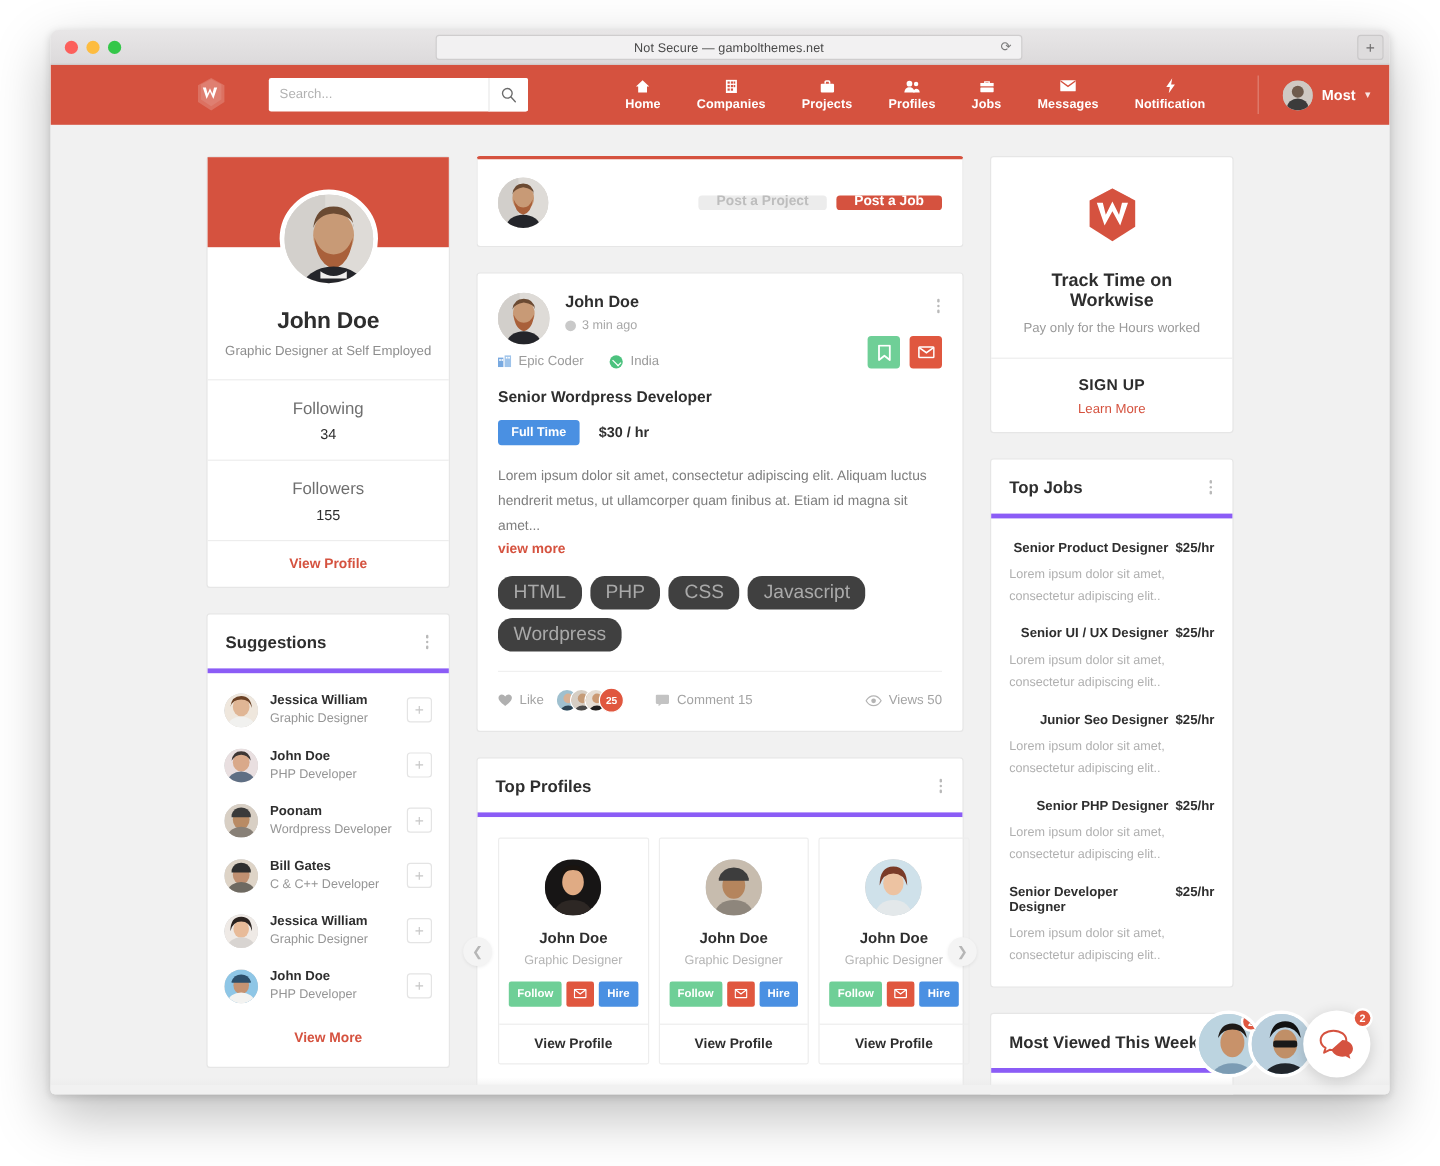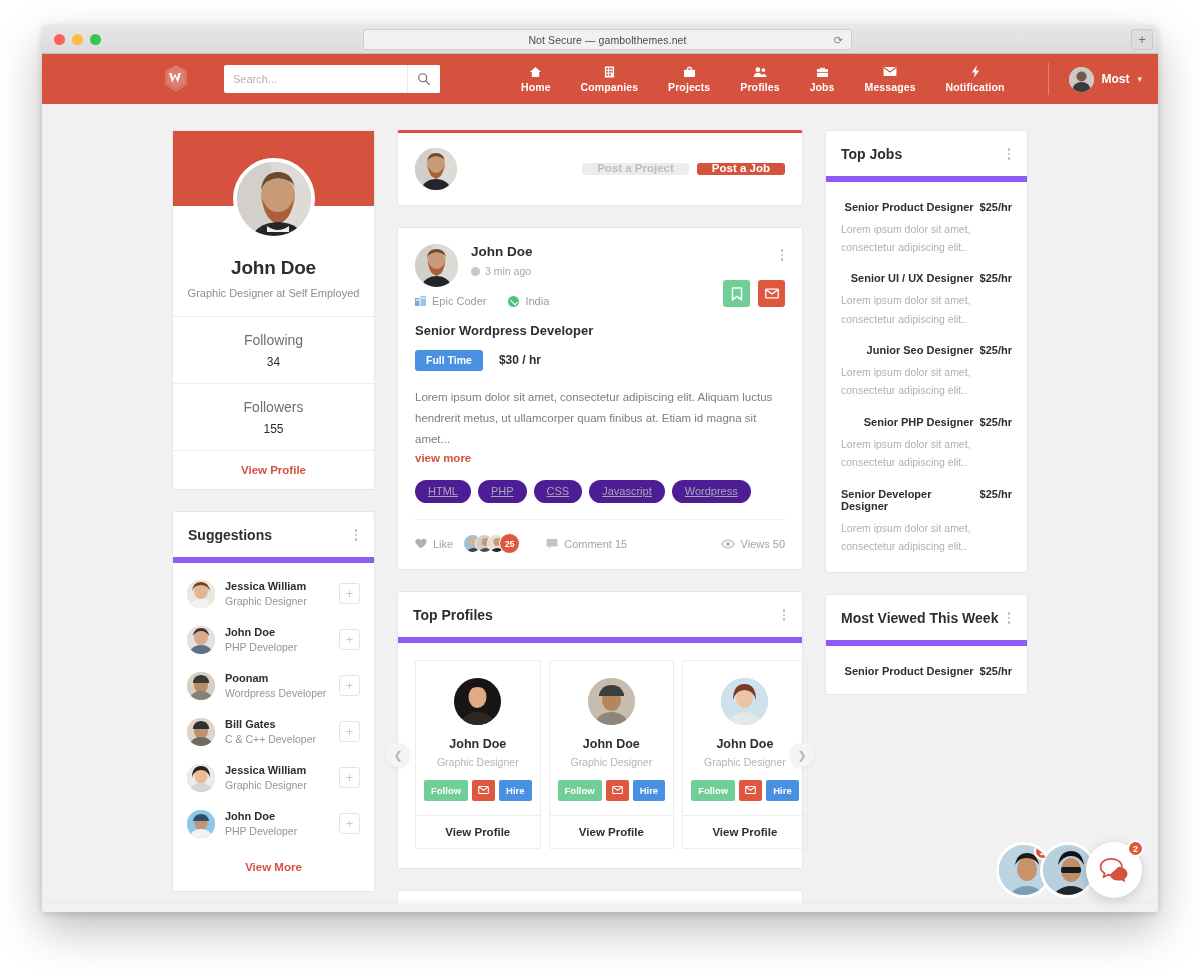--- a/index.html
+++ b/index.html
@@ -129,21 +129,21 @@
   .pc-stat-label { font-size: 14px; color: #6f6f6f; }
   .pc-stat-value { font-size: 12px; color: #2e2e2e; margin-top: 7px; }
   .pc-link {
     border-top: 1px solid #ededed; padding: 13px 10px;
     text-align: center; font-size: 11.5px; color: #d5523f; font-weight: 600;
   }
 
   
   .panel-head {
     display: flex; align-items: center; justify-content: space-between;
-    padding: 14px 15px 13px; border-bottom: 6px solid #8b5cf6;
+    padding: 14px 15px 13px; border-bottom: 4px solid #8b5cf6;
   }
   .panel-title { font-size: 14px; font-weight: 700; color: #2e2e2e; }
   .kebab { display: flex; flex-direction: column; gap: 2px; padding: 3px 2px; cursor: pointer; }
   .kebab i { width: 2.5px; height: 2.5px; border-radius: 50%; background: #b9b9b9; display: block; }
 
   
   .sug-list { padding: 8px 14px 4px; }
   .sug-row {
     display: flex; align-items: center; gap: 10px;
     padding: 9px 0;
@@ -203,22 +203,22 @@
   .post-tagrow { display: flex; align-items: center; gap: 16px; padding: 12px 17px 0; }
   .chip-type {
     background: #4a90e2; color: #fff; font-size: 10.5px; font-weight: 700;
     padding: 5px 11px; border-radius: 3px; line-height: 1;
   }
   .post-rate { font-size: 12px; font-weight: 700; color: #2e2e2e; }
   .post-desc { font-size: 11.5px; color: #7d7d7d; line-height: 1.85; padding: 16px 17px 0; }
   .post-more { font-size: 11.5px; color: #d5523f; font-weight: 700; padding: 2px 17px 0; display: block; }
   .post-skills { display: flex; flex-wrap: wrap; gap: 7px; padding: 16px 17px 0; }
   .skill {
-    background: #4c1d95; color: #a9a9a9; font-size: 11px;
-    padding: 6px 13px; border-radius: 12px; line-height: 1; text-decoration: underline;
+    background: #404040; color: #a9a9a9; font-size: 16px;
+    padding: 6px 13px; border-radius: 12px; line-height: 1;
   }
   .post-foot {
     display: flex; align-items: center; margin: 16px 17px 0;
     border-top: 1px solid #f0f0f0; padding: 13px 0 15px;
   }
   .foot-item { display: flex; align-items: center; gap: 6px; font-size: 11px; color: #a3a3a3; }
   .likers { display: flex; align-items: center; margin-left: 10px; }
   .liker {
     width: 19px; height: 19px; border-radius: 50%; border: 1.5px solid #fff;
     margin-left: -7px; overflow: hidden;
@@ -833,20 +833,37 @@
                   <i></i>
                 </span>
             </div>
 
           </div>
 
         </div>
 
         <div class="col-right">
 
+          <div class="card">
+            <div class="promo">
+              <div class="promo-logo">
+                <svg viewBox="0 0 58 58" width="58" height="58">
+                  <path d="M14 12 L29 4 L44 12 L44 33 L29 44 L14 33 Z" fill="#c4543f" opacity="0.55"></path>
+                  <path d="M10 14 L29 4 L48 14 L48 36 L29 48 L10 36 Z" fill="#d5523f"></path>
+                  <path d="M16 16 L22.5 35 L29 23 L35.5 35 L42 16 L37 16 L34.5 26 L29 15 L23.5 26 L21 16 Z" fill="#ffffff"></path>
+                </svg>
+              </div>
+              <div class="promo-title">Track Time on Workwise</div>
+              <div class="promo-sub">Pay only for the Hours worked</div>
+            </div>
+            <div class="promo-foot">
+              <div class="promo-signup">SIGN UP</div>
+              <div class="promo-learn">Learn More</div>
+            </div>
+          </div>
 
           <div class="card">
             <div class="panel-head">
               <span class="panel-title">Top Jobs</span>
               <span class="kebab">
                   <i></i>
                   <i></i>
                   <i></i>
                 </span>
             </div>

